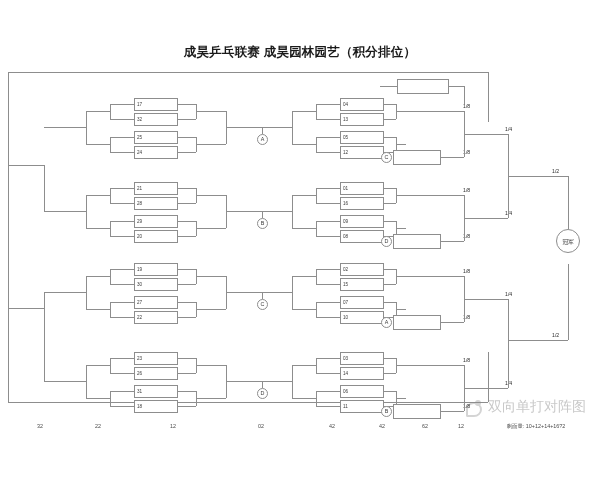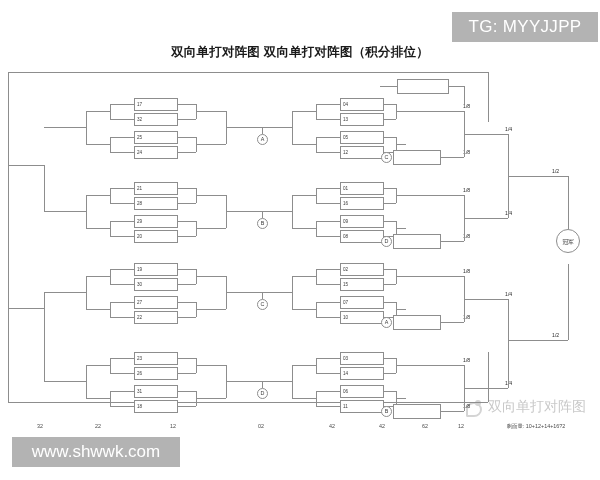--- a/index.html
+++ b/index.html
@@ -93,28 +93,26 @@
     line-height:12px;
   }
   .dim .txt span{background:#ffffff;padding:0 2px;}
   .dim.wide .txt span{padding:0 3px;}
 </style>
 </head>
 <body>
 
 <div id="stage">
 
-  <div class="wm-tg">TG: MYYJJPP</div>
-  <div class="wm-url">www.shwwk.com</div>
   <div class="wm-logo">
     <span class="mark"></span>
     <span>双向单打对阵图</span>
   </div>
 
-  <div class="title">双向单打对阵图 双向单打对阵图（积分排位）</div>
+  <div class="title">成昊乒乓联赛 成昊园林园艺（积分排位）</div>
 
   <div class="ln v" style="left:8px;  top:72px;  height:330px;"></div>
   <div class="ln h" style="left:8px;  top:72px;  width:480px;"></div>
   <div class="ln h" style="left:8px;  top:402px; width:480px;"></div>
   <div class="ln v" style="left:488px;top:72px;  height:50px;"></div>
   <div class="ln v" style="left:488px;top:352px; height:50px;"></div>
   <div class="ln h" style="left:8px;  top:165px; width:36px;"></div>
   <div class="ln h" style="left:8px;  top:308px; width:36px;"></div>
 
   <div class="slot" style="left:134px;top:98px;">17</div>

